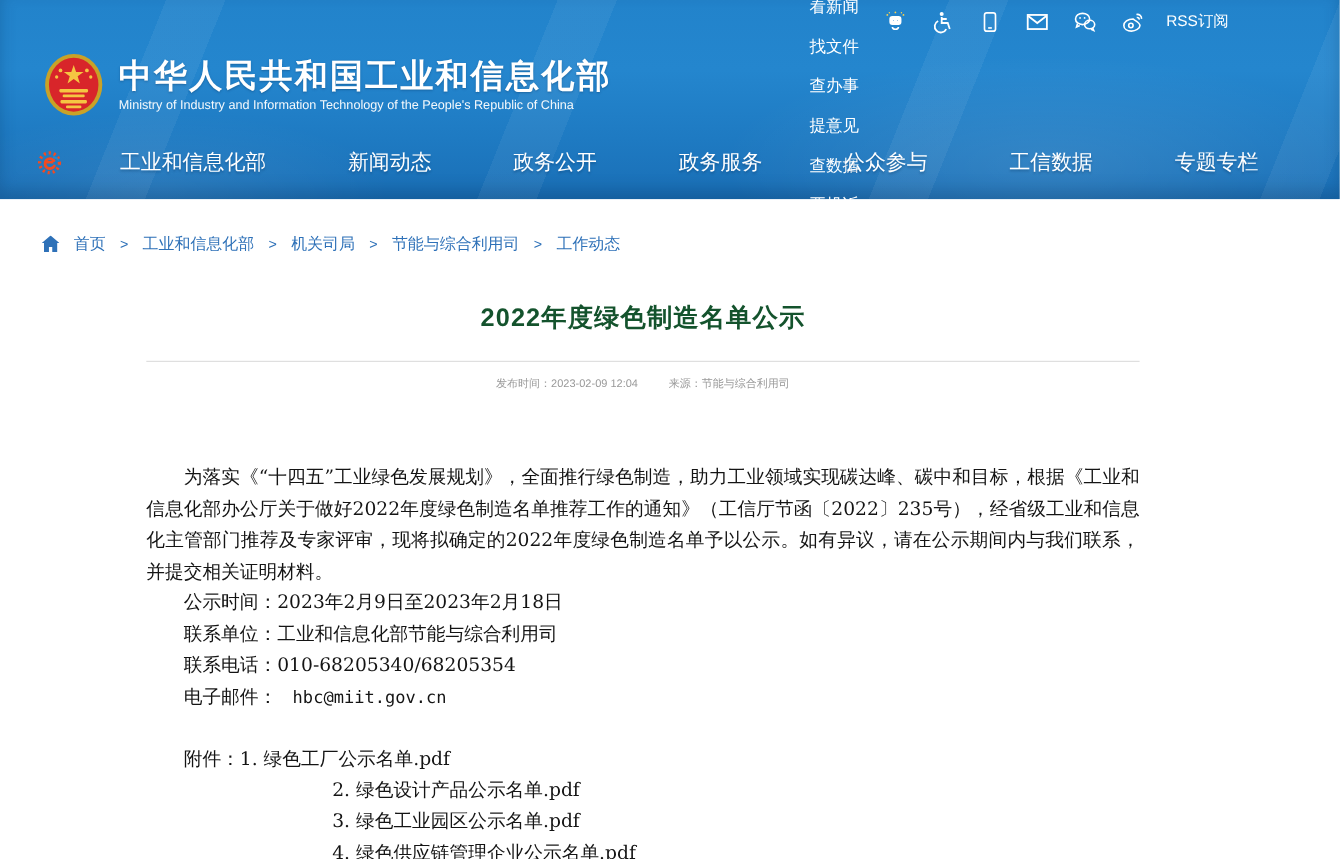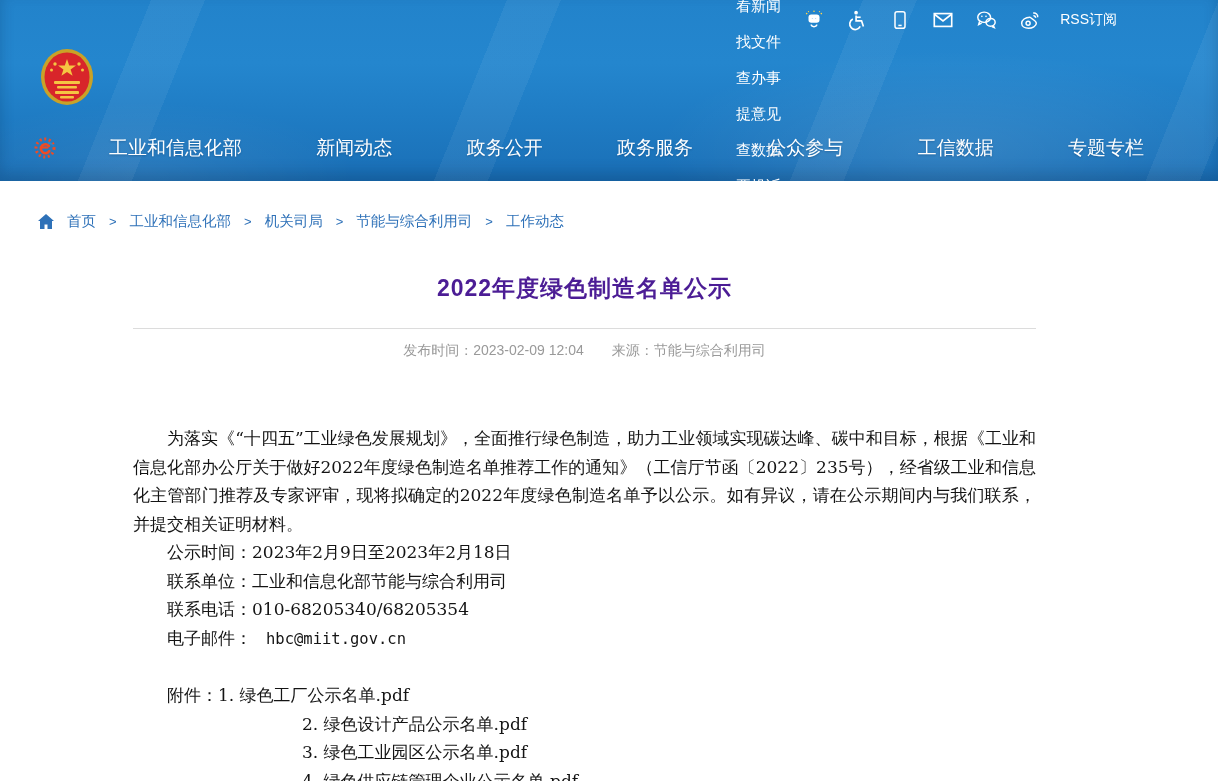--- a/index.html
+++ b/index.html
@@ -49,24 +49,24 @@
                    text-shadow:0 1px 2px rgba(0,40,80,.3); }
 
   
   .breadcrumb{ display:flex; align-items:center; gap:13px; padding:28px 0 0 38px; height:52px; }
   .breadcrumb .home-icon{ width:16px; height:15px; display:inline-flex; }
   .breadcrumb a{ color:#2e71b8; font-size:14.5px; text-decoration:none; cursor:pointer; }
   .breadcrumb .sep{ color:#2e71b8; font-size:13px; }
 
   
   .article{ width:903px; margin-left:133px; }
-  .article-title{ text-align:center; font-size:23px; font-weight:bold; color:#4c1d95;
+  .article-title{ text-align:center; font-size:23px; font-weight:bold; color:#14532d;
                   margin-top:40px; letter-spacing:1px; }
   .title-divider{ border:none; border-top:1px solid #dcdcdc; margin-top:24px; }
-  .article-meta{ text-align:center; color:#999; font-size:14px; margin-top:13px; }
+  .article-meta{ text-align:center; color:#999; font-size:10px; margin-top:13px; }
   .article-meta .gap{ display:inline-block; width:28px; }
 
   .article-body{ margin-top:64px; font-family:"DejaVu Serif", serif; color:#141414;
                  font-size:17px; line-height:28.5px; }
   .article-body p.lead{ text-indent:2em; text-align:justify; }
   .detail-line{ text-indent:2em; }
   .email-val{ font-family:"DejaVu Sans Mono", monospace; font-size:15.5px; margin-left:14px; }
   .attachments{ margin-top:28px; }
   .attach-first{ text-indent:2em; }
   .attach-line{ padding-left:169px; }
@@ -142,20 +142,24 @@
           <circle cx="17" cy="17" r="1.7" fill="#f5c542"></circle>
             <circle cx="41" cy="17" r="1.7" fill="#f5c542"></circle>
           <circle cx="13.5" cy="23" r="1.5" fill="#f5c542"></circle>
             <circle cx="44.5" cy="23" r="1.5" fill="#f5c542"></circle>
           <rect x="16" y="34" width="26" height="3" rx="1" fill="#f5c542"></rect>
           <rect x="19" y="39" width="20" height="2.4" rx="1" fill="#f5c542"></rect>
           <rect x="17" y="44" width="24" height="3" rx="1" fill="#f5c542"></rect>
           <rect x="22" y="49" width="14" height="2.4" rx="1" fill="#f5c542"></rect>
         </svg>
       </span>
+      <div class="mast-titles">
+        <div class="mast-title">中华人民共和国工业和信息化部</div>
+        <div class="mast-sub">Ministry of Industry and Information Technology of the People's Republic of China</div>
+      </div>
     </div>
 
     <div class="search-area">
       <div class="search-row">
         <input class="search-input" type="text" value="" style="">
         <button class="search-btn">统一搜索</button>
       </div>
       <div class="quick-links">
         <span>看新闻</span>
         <span>找文件</span>

